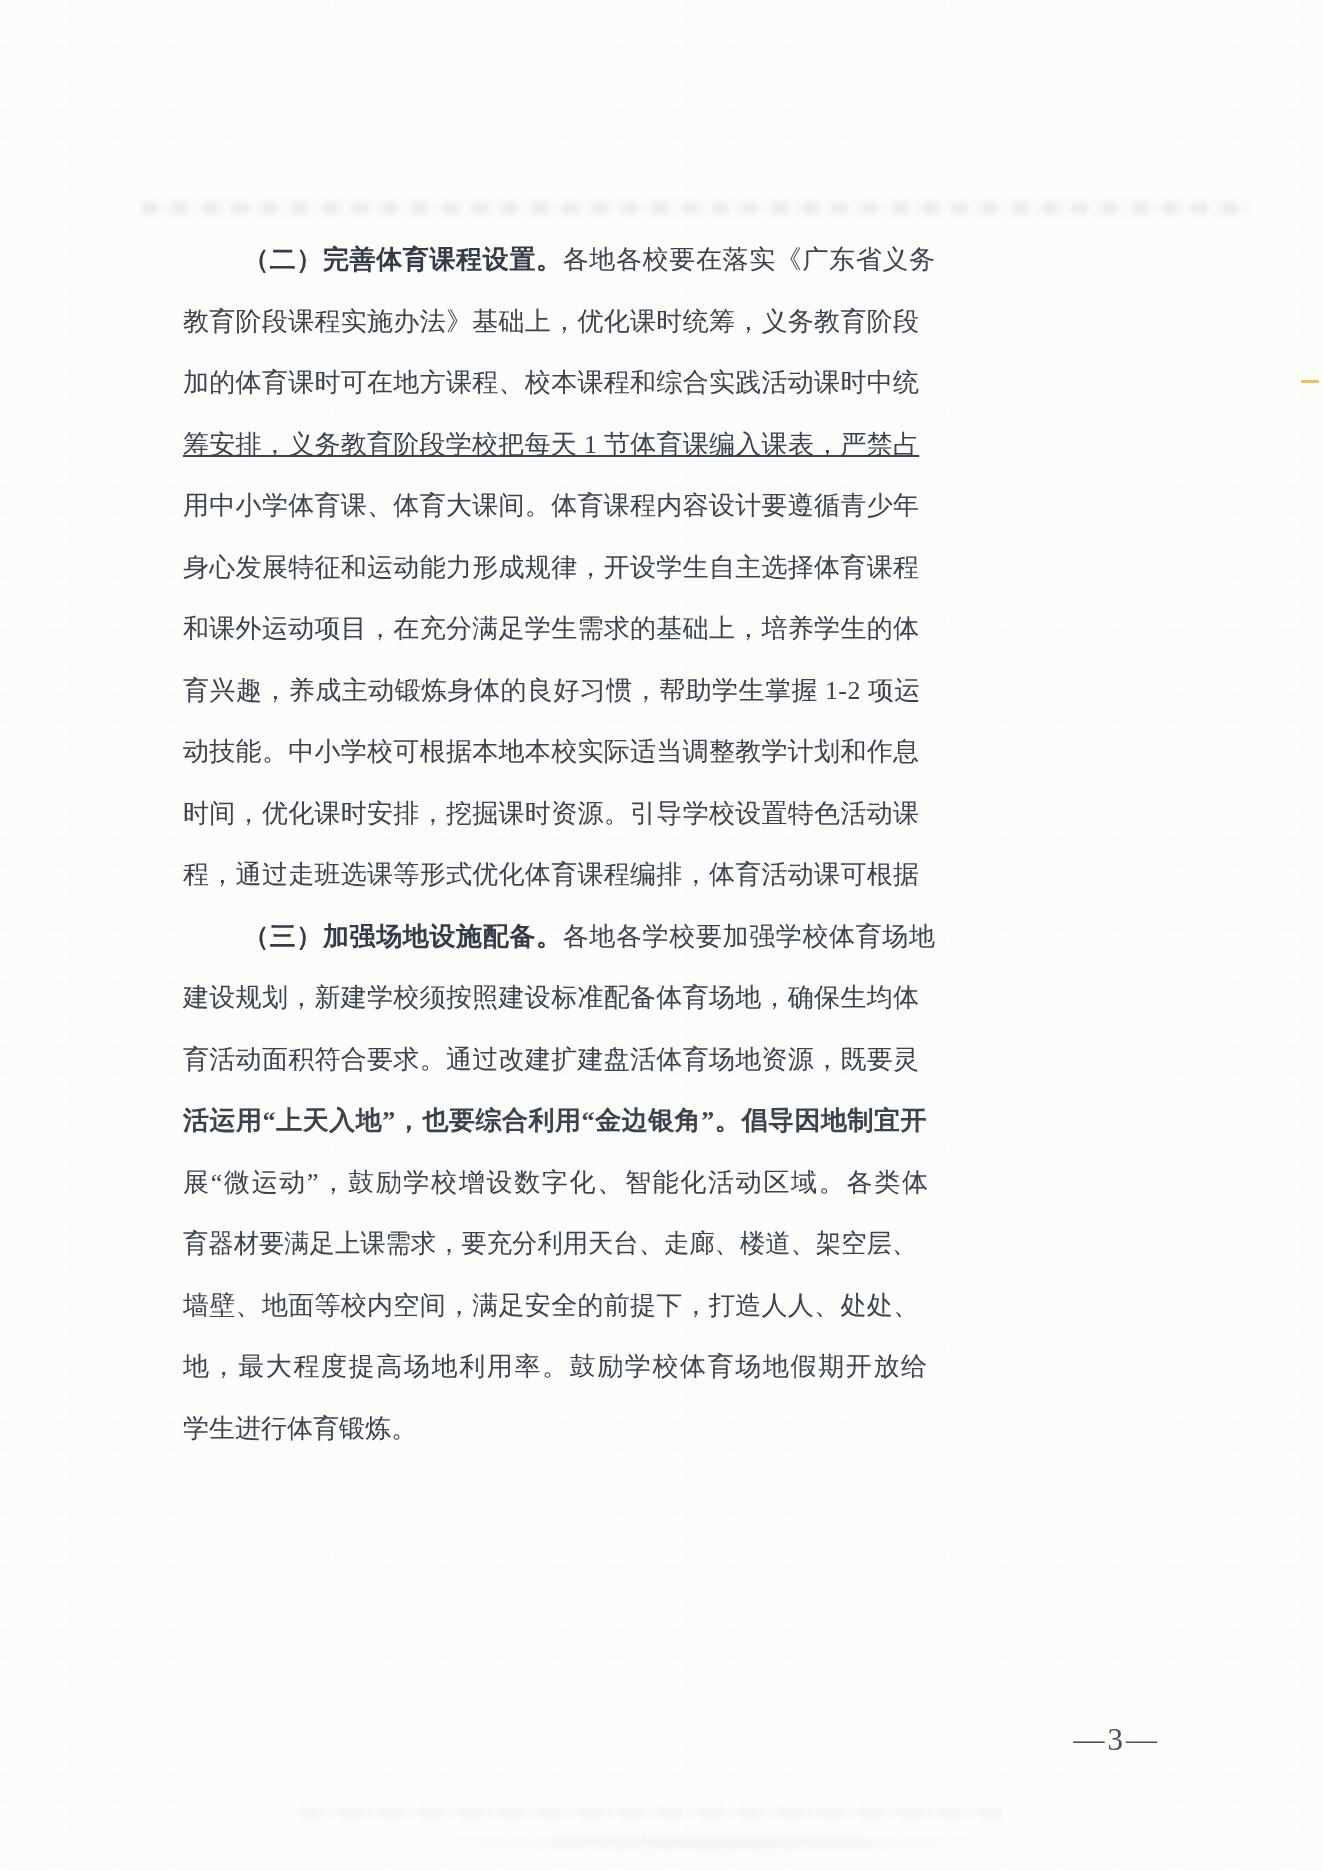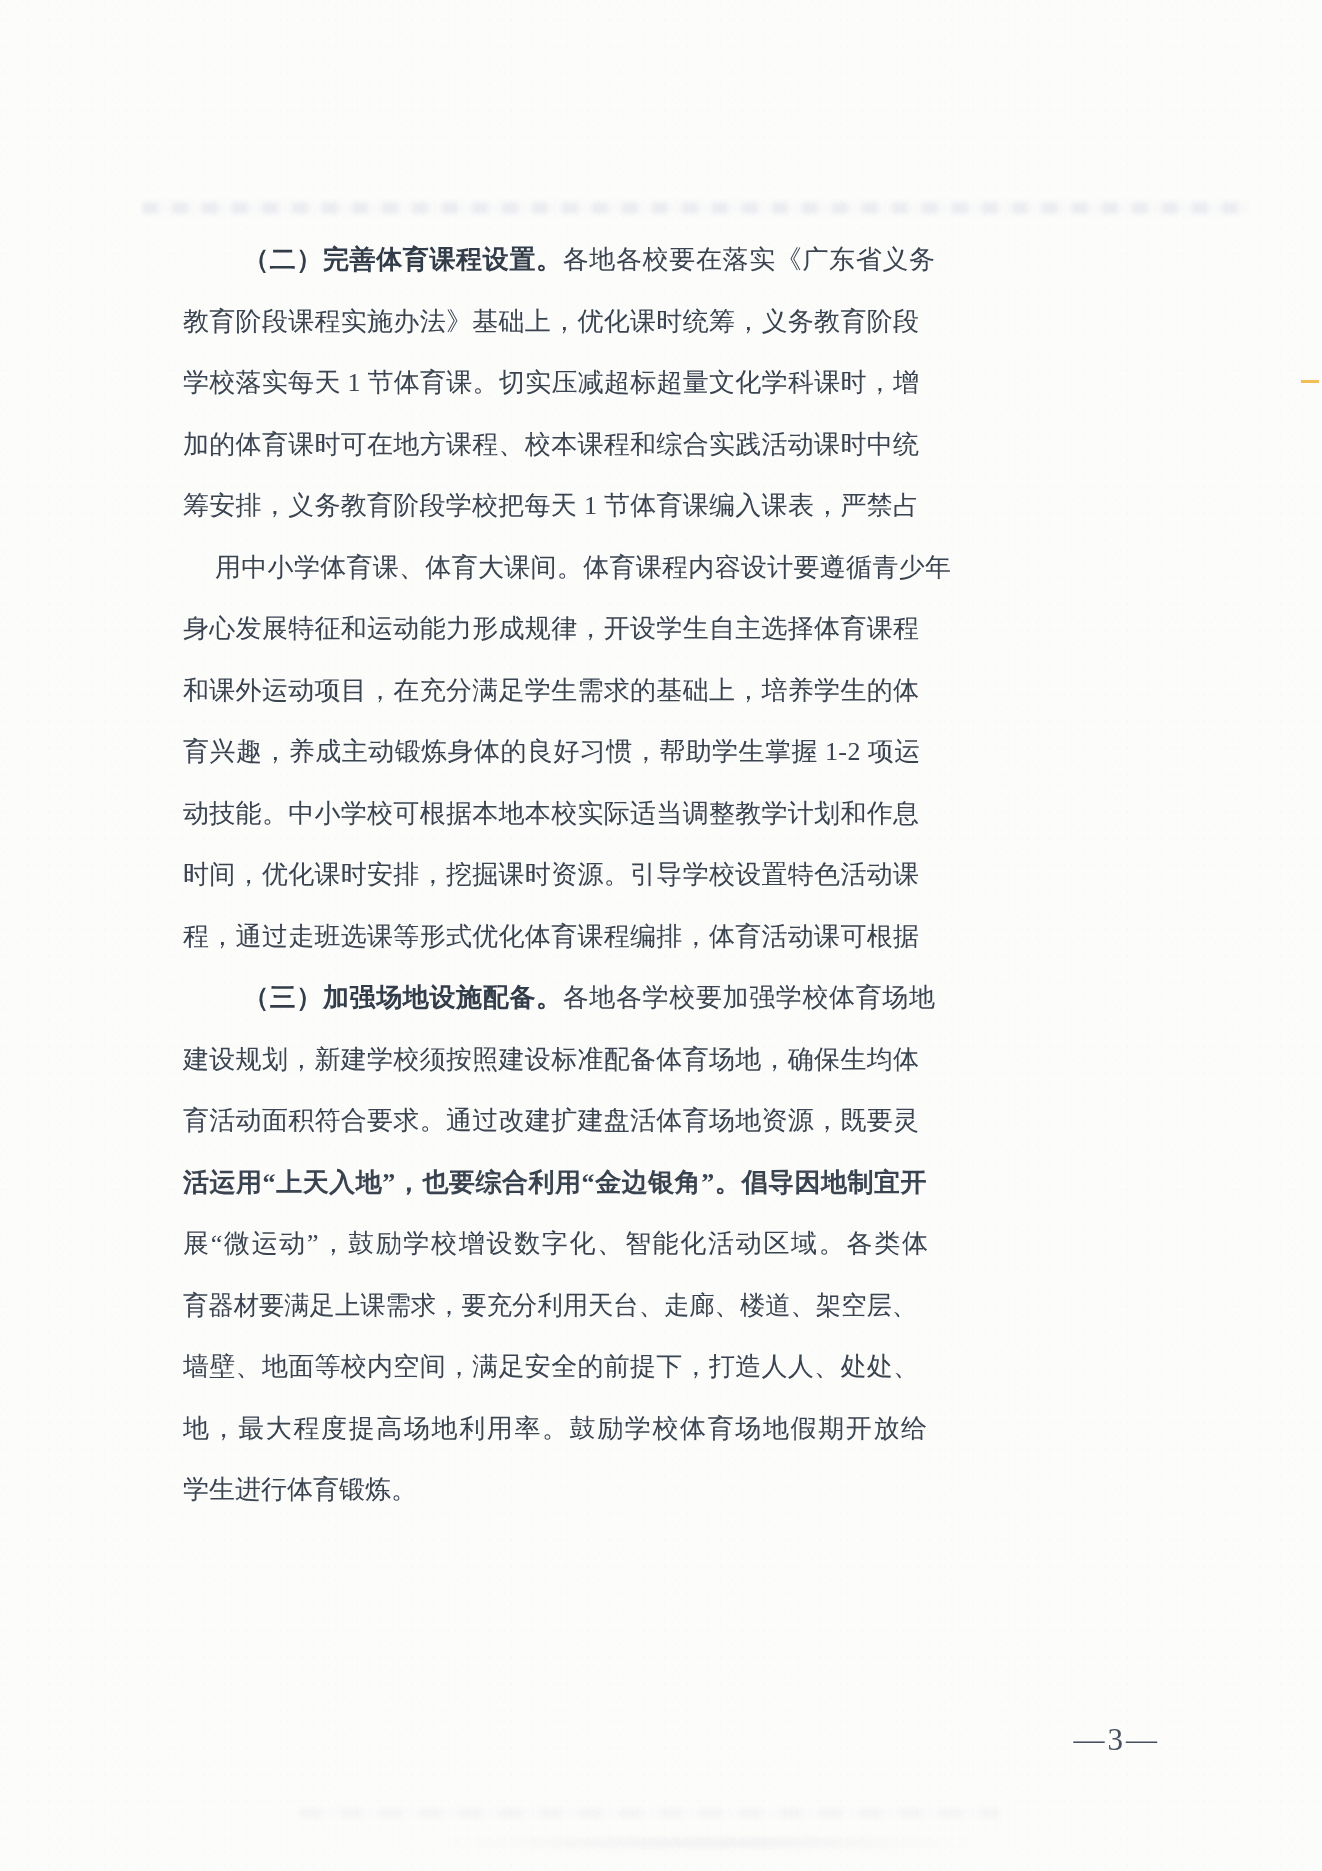--- a/index.html
+++ b/index.html
@@ -61,24 +61,23 @@
   }
 </style>
 </head>
 <body>
 
 <div class="page">
   <div class="ghost-band"></div>
   <div class="content">
       <div class="line indent"><span class="ln" style="letter-spacing: 0.64px;"><b class="lead">（二）完善体育课程设置。</b>各地各校要在落实《广东省义务</span></div>
       <div class="line"><span class="ln" style="letter-spacing: 0.296296px;">教育阶段课程实施办法》基础上，优化课时统筹，义务教育阶段</span></div>
-      <div class="line"><span class="ln" style="letter-spacing: 0.275862px;">学校落实每天 1 节体育课。切实压减超标超量文化学科课时，增</span></div>
       <div class="line"><span class="ln" style="letter-spacing: 0.296296px;">加的体育课时可在地方课程、校本课程和综合实践活动课时中统</span></div>
-      <div class="line"><span class="ln" style="letter-spacing: 0.275862px;">筹安排，义务教育阶段学校把每天 1 节体育课编入课表，严禁占</span></div>
-      <div class="line"><span class="ln" style="letter-spacing: 0.296296px; margin-left: 32px;">用中小学体育课、体育大课间。体育课程内容设计要遵循青少年</span></div>
+      <div class="line"><span class="ln" style="letter-spacing: 0.275862px; text-decoration: underline;">筹安排，义务教育阶段学校把每天 1 节体育课编入课表，严禁占</span></div>
+      <div class="line"><span class="ln" style="letter-spacing: 0.296296px;">用中小学体育课、体育大课间。体育课程内容设计要遵循青少年</span></div>
       <div class="line"><span class="ln" style="letter-spacing: 0.296296px; text-align: right;">身心发展特征和运动能力形成规律，开设学生自主选择体育课程</span></div>
       <div class="line"><span class="ln" style="letter-spacing: 0.296296px;">和课外运动项目，在充分满足学生需求的基础上，培养学生的体</span></div>
       <div class="line"><span class="ln" style="letter-spacing: 0.455729px;">育兴趣，养成主动锻炼身体的良好习惯，帮助学生掌握 1-2 项运</span></div>
       <div class="line"><span class="ln" style="letter-spacing: 0.296296px;">动技能。中小学校可根据本地本校实际适当调整教学计划和作息</span></div>
       <div class="line"><span class="ln" style="letter-spacing: 0.296296px;">时间，优化课时安排，挖掘课时资源。引导学校设置特色活动课</span></div>
       <div class="line"><span class="ln" style="letter-spacing: 0.296296px;">程，通过走班选课等形式优化体育课程编排，体育活动课可根据</span></div>
       <div class="line indent"><span class="ln" style="letter-spacing: 0.64px;"><b class="lead">（三）加强场地设施配备。</b>各地各学校要加强学校体育场地</span></div>
       <div class="line"><span class="ln" style="letter-spacing: 0.296296px;">建设规划，新建学校须按照建设标准配备体育场地，确保生均体</span></div>
       <div class="line"><span class="ln" style="letter-spacing: 0.296296px;">育活动面积符合要求。通过改建扩建盘活体育场地资源，既要灵</span></div>
       <div class="line"><span class="ln" style="letter-spacing: 0.538793px; font-weight: bold;">活运用“上天入地”，也要综合利用“金边银角”。倡导因地制宜开</span></div>

